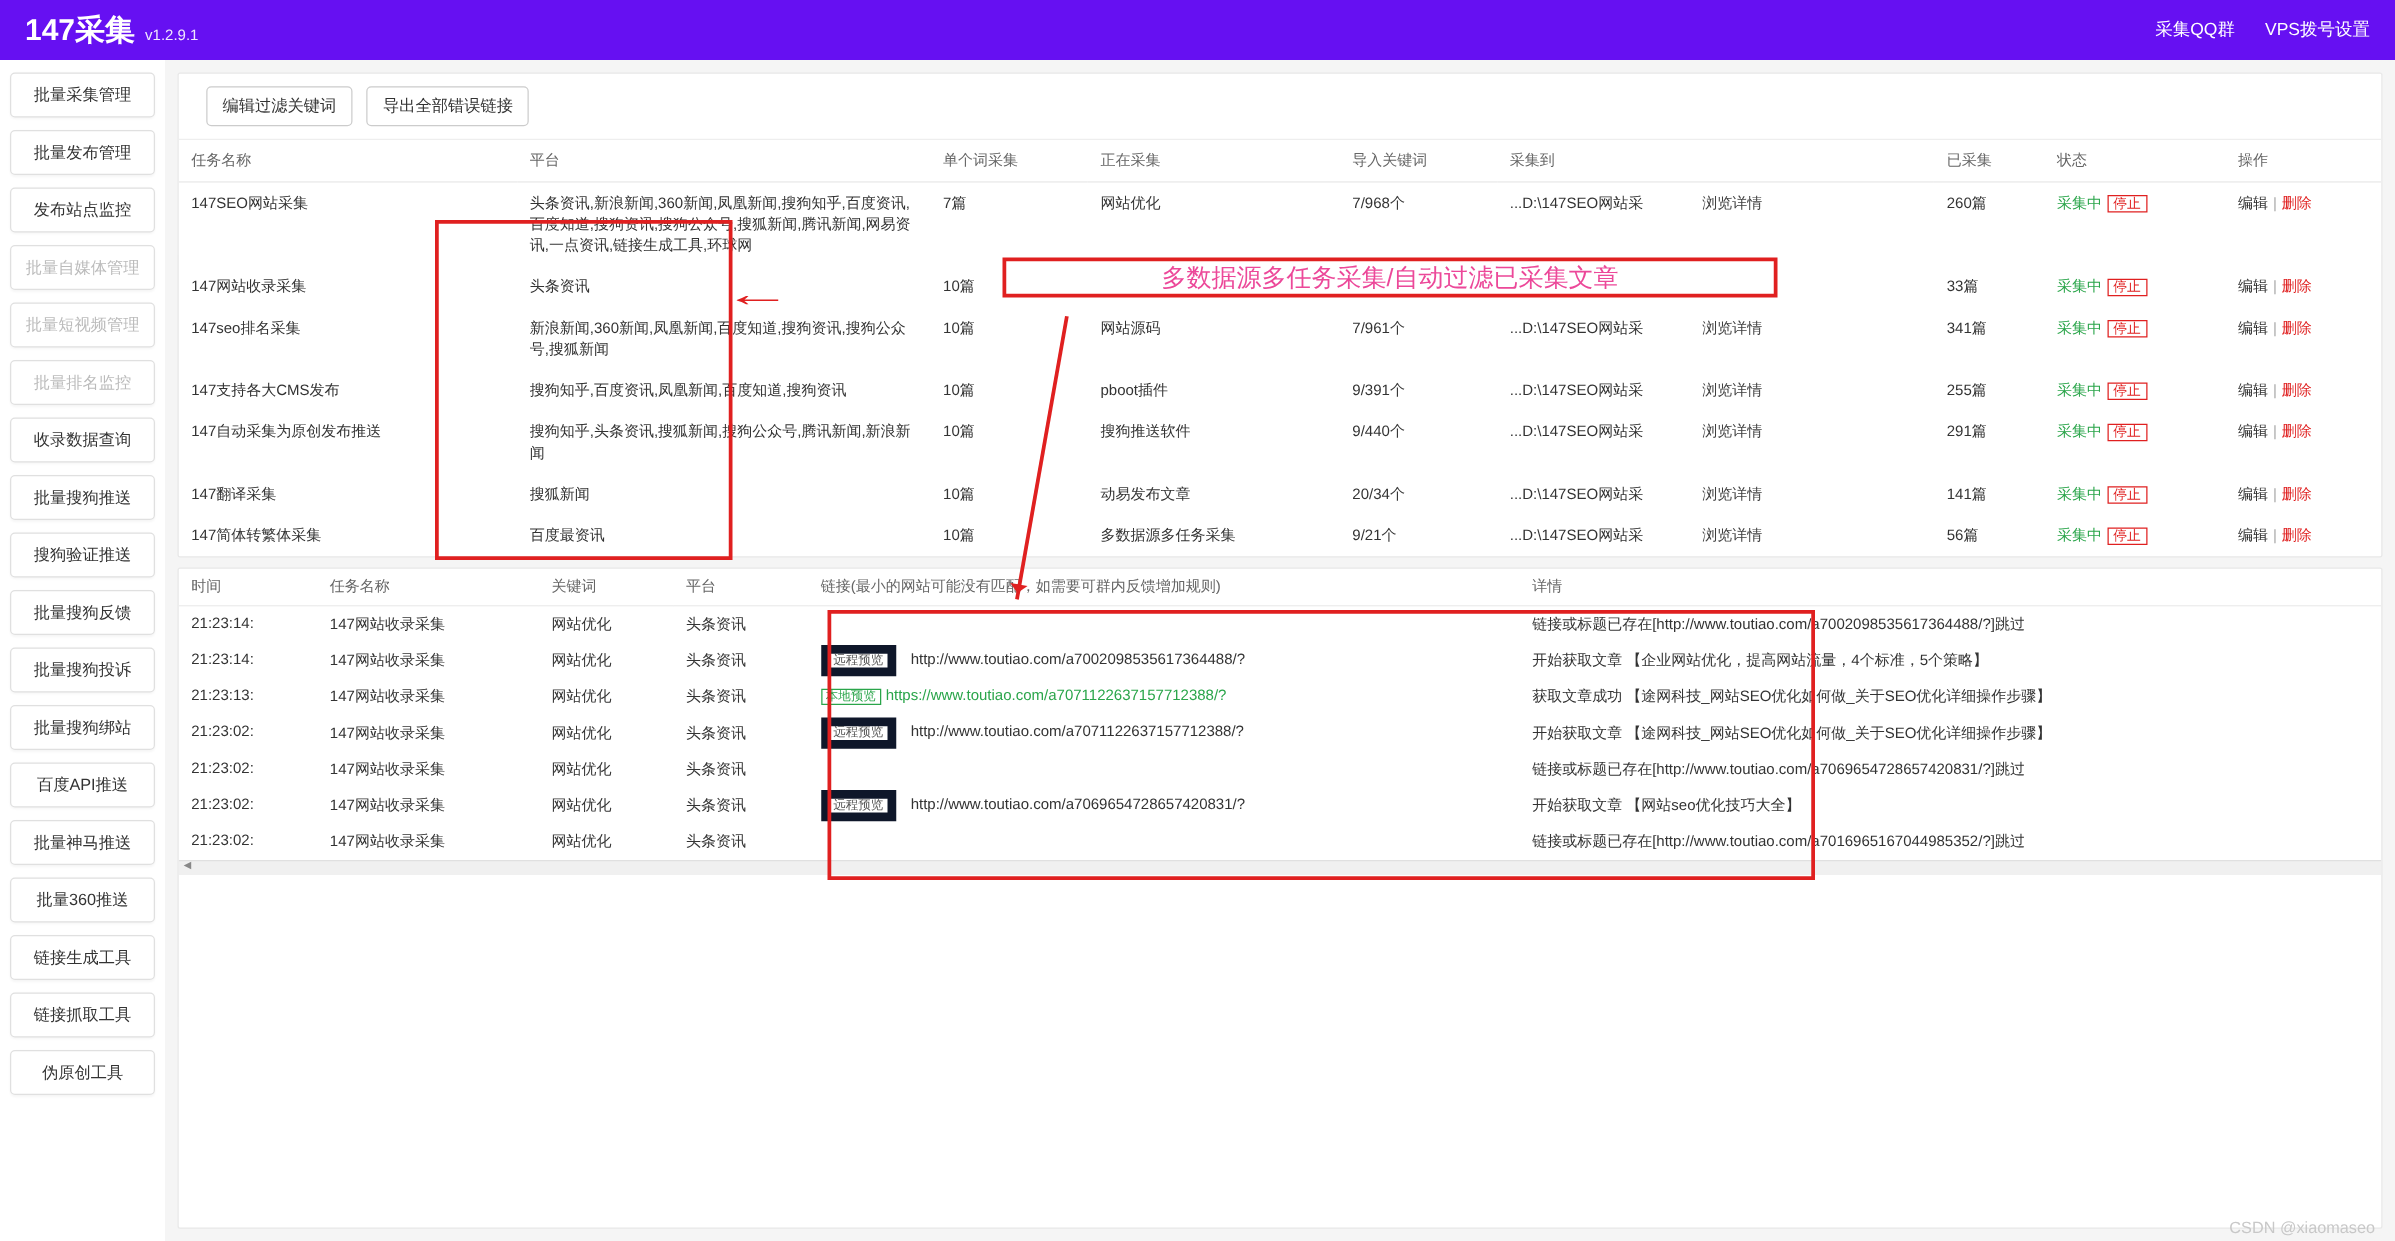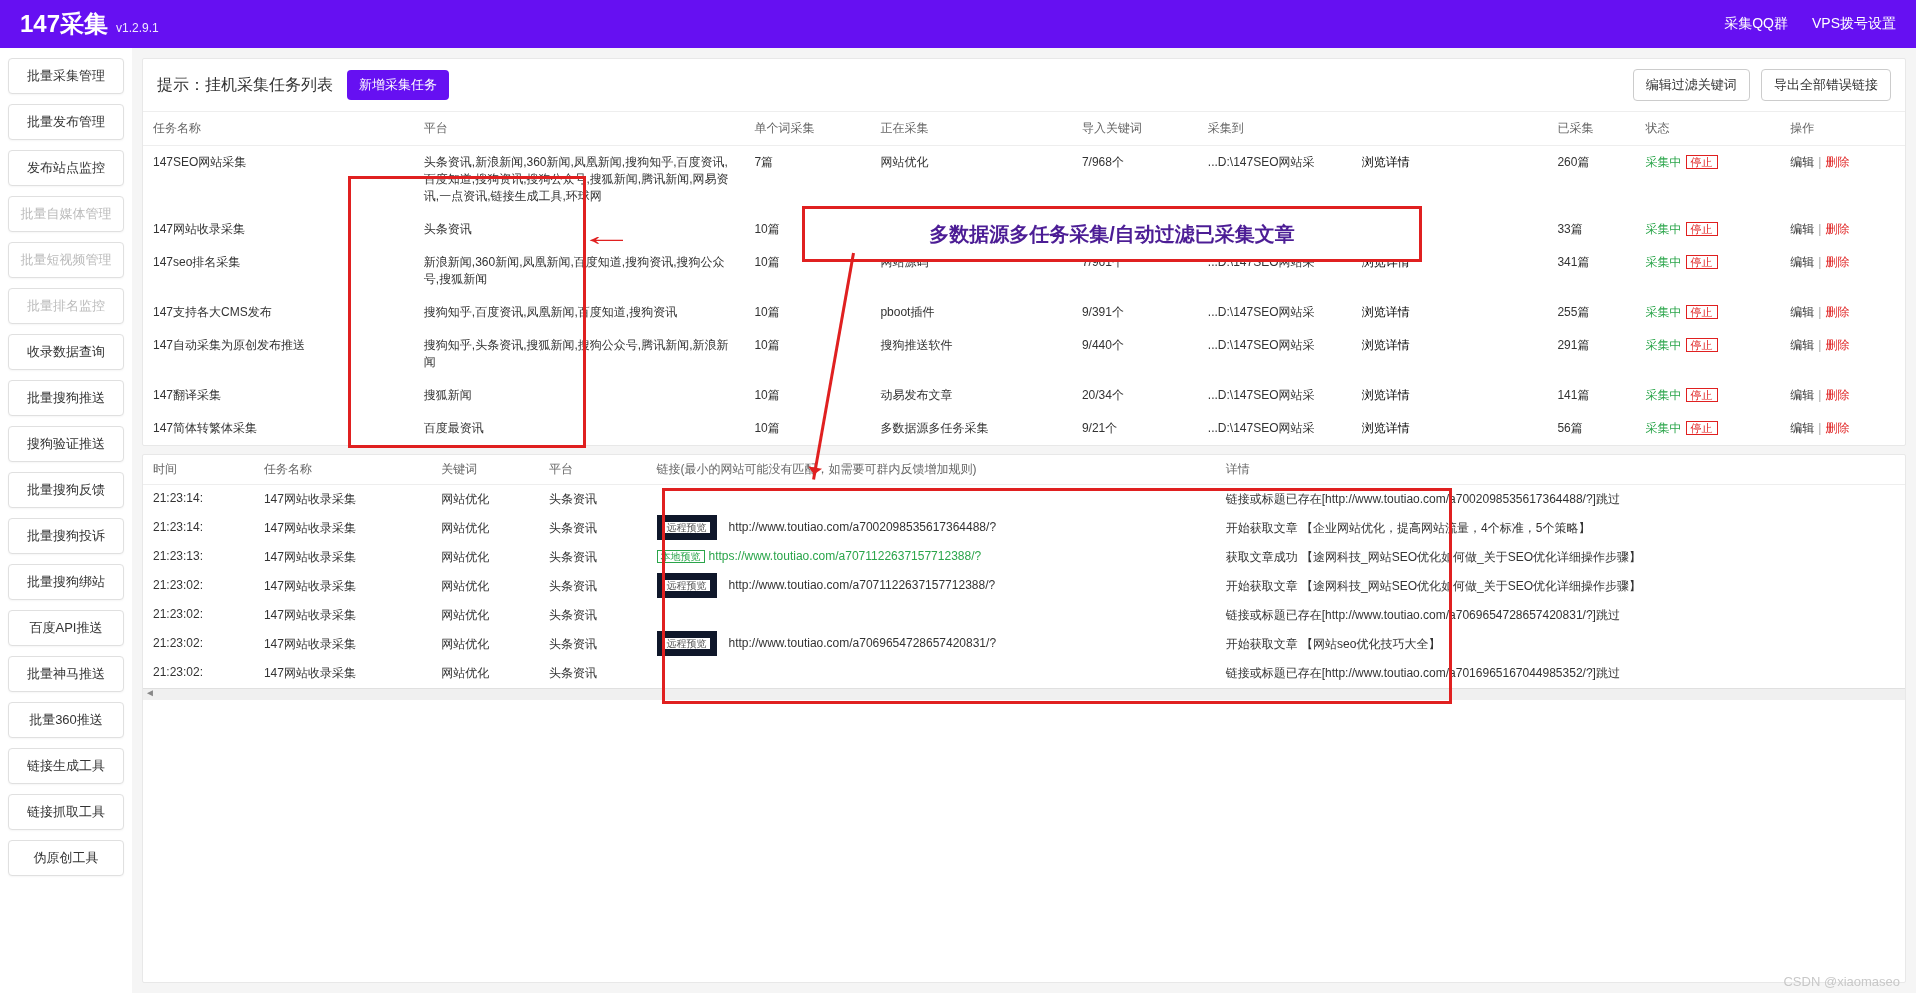--- a/index.html
+++ b/index.html
@@ -19,34 +19,34 @@
 .panel-top { flex: 0 0 auto; position: relative; }
 .panel-head { display: flex; align-items: center; justify-content: space-between; padding: 10px 14px; border-bottom: 1px solid #eee; }
 .panel-head-left { display: flex; align-items: center; gap: 14px; }
 .panel-title { font-size: 16px; color: #333; }
 .btn-primary { background: #6610f2; color: #fff; border: none; border-radius: 4px; padding: 6px 12px; font-size: 13px; cursor: pointer; }
 .btn-outline { background: #fff; color: #333; border: 1px solid #ccc; border-radius: 4px; padding: 6px 12px; font-size: 13px; cursor: pointer; margin-left: 8px; }
 .table { width: 100%; border-collapse: collapse; font-size: 12px; }
 .table th, .table td { text-align: left; padding: 8px 10px; vertical-align: top; }
 .table th { color: #666; font-weight: normal; border-bottom: 1px solid #eee; }
 .col-platform { max-width: 210px; word-break: break-all; }
-.link-green { color: #000000; cursor: pointer; margin-left: 44px; }
+.link-green { color: #404040; cursor: pointer; margin-left: 44px; }
 .status-collecting { color: #2aa54a; margin-right: 4px; }
 .status-stop { color: #e02020; border: 1px solid #e02020; padding: 0 4px; font-size: 11px; cursor: pointer; }
 .op-edit { color: #333; cursor: pointer; }
 .op-del { color: #e02020; cursor: pointer; }
 .sep { color: #aaa; margin: 0 4px; }
 .panel-bottom { flex: 1; overflow: auto; position: relative; }
 .log-table th, .log-table td { padding: 6px 10px; }
 .badge-remote { border: 7px solid #0f172a; color: #555; padding: 0 3px; font-size: 10px; margin-right: 12px; }
 .badge-local { border: 1px solid #2aa54a; color: #2aa54a; padding: 0 3px; font-size: 10px; margin-right: 4px; }
 .url-green { color: #2aa54a; }
 .annotation-box { position: absolute; border: 3px solid #e02020; pointer-events: none; }
 .anno1 { top: 128px; left: 216px; width: 238px; height: 272px; }
-.anno-callout { position: absolute; top: 158px; left: 670px; width: 620px; height: 56px; border: 3px solid #e02020; display: flex; align-items: center; justify-content: center; font-size: 20px; color: #4c1d95; font-weight: bold; background: #fff; }
+.anno-callout { position: absolute; top: 158px; left: 670px; width: 620px; height: 32px; border: 3px solid #e02020; display: flex; align-items: center; justify-content: center; font-size: 20px; color: #ec4899; font-weight: normal; background: #fff; }
 .arrow { position: absolute; color: #e02020; }
 .arrow1 { top: 172px; left: 460px; font-size: 28px; transform: scaleX(2); }
 .arrow2 { position: absolute; top: 205px; left: 720px; width: 3px; height: 230px; background: #e02020; transform: rotate(10deg); transform-origin: top; }
 .arrow2::after { content: ""; position: absolute; bottom: -2px; left: -6px; border: 7px solid transparent; border-top-color: #e02020; }
 .anno2 { top: 440px; left: 530px; width: 790px; height: 216px; }
 .watermark { position: fixed; bottom: 4px; right: 16px; color: #c8c8c8; font-size: 13px; }
 .scrollbar-fake { height: 12px; background: #f0f0f0; border-top: 1px solid #e0e0e0; position: relative; }
 .scrollbar-fake::before { content: "◄"; position: absolute; left: 2px; top: -2px; color: #888; font-size: 10px; }
 </style>
 </head>
@@ -82,24 +82,20 @@
       <button class="sidebar-btn">批量360推送</button>
       <button class="sidebar-btn">链接生成工具</button>
       <button class="sidebar-btn">链接抓取工具</button>
       <button class="sidebar-btn">伪原创工具</button>
     </div>
 
   <div class="main">
 
     <div class="panel panel-top">
       <div class="panel-head">
-        <div class="panel-head-left">
-          <span class="panel-title">提示：挂机采集任务列表</span>
-          <button class="btn-primary">新增采集任务</button>
-        </div>
         <div>
           <button class="btn-outline">编辑过滤关键词</button>
           <button class="btn-outline">导出全部错误链接</button>
         </div>
       </div>
       <table class="table">
         <thead>
             <tr>
           <th>任务名称</th>
           <th>平台</th>

